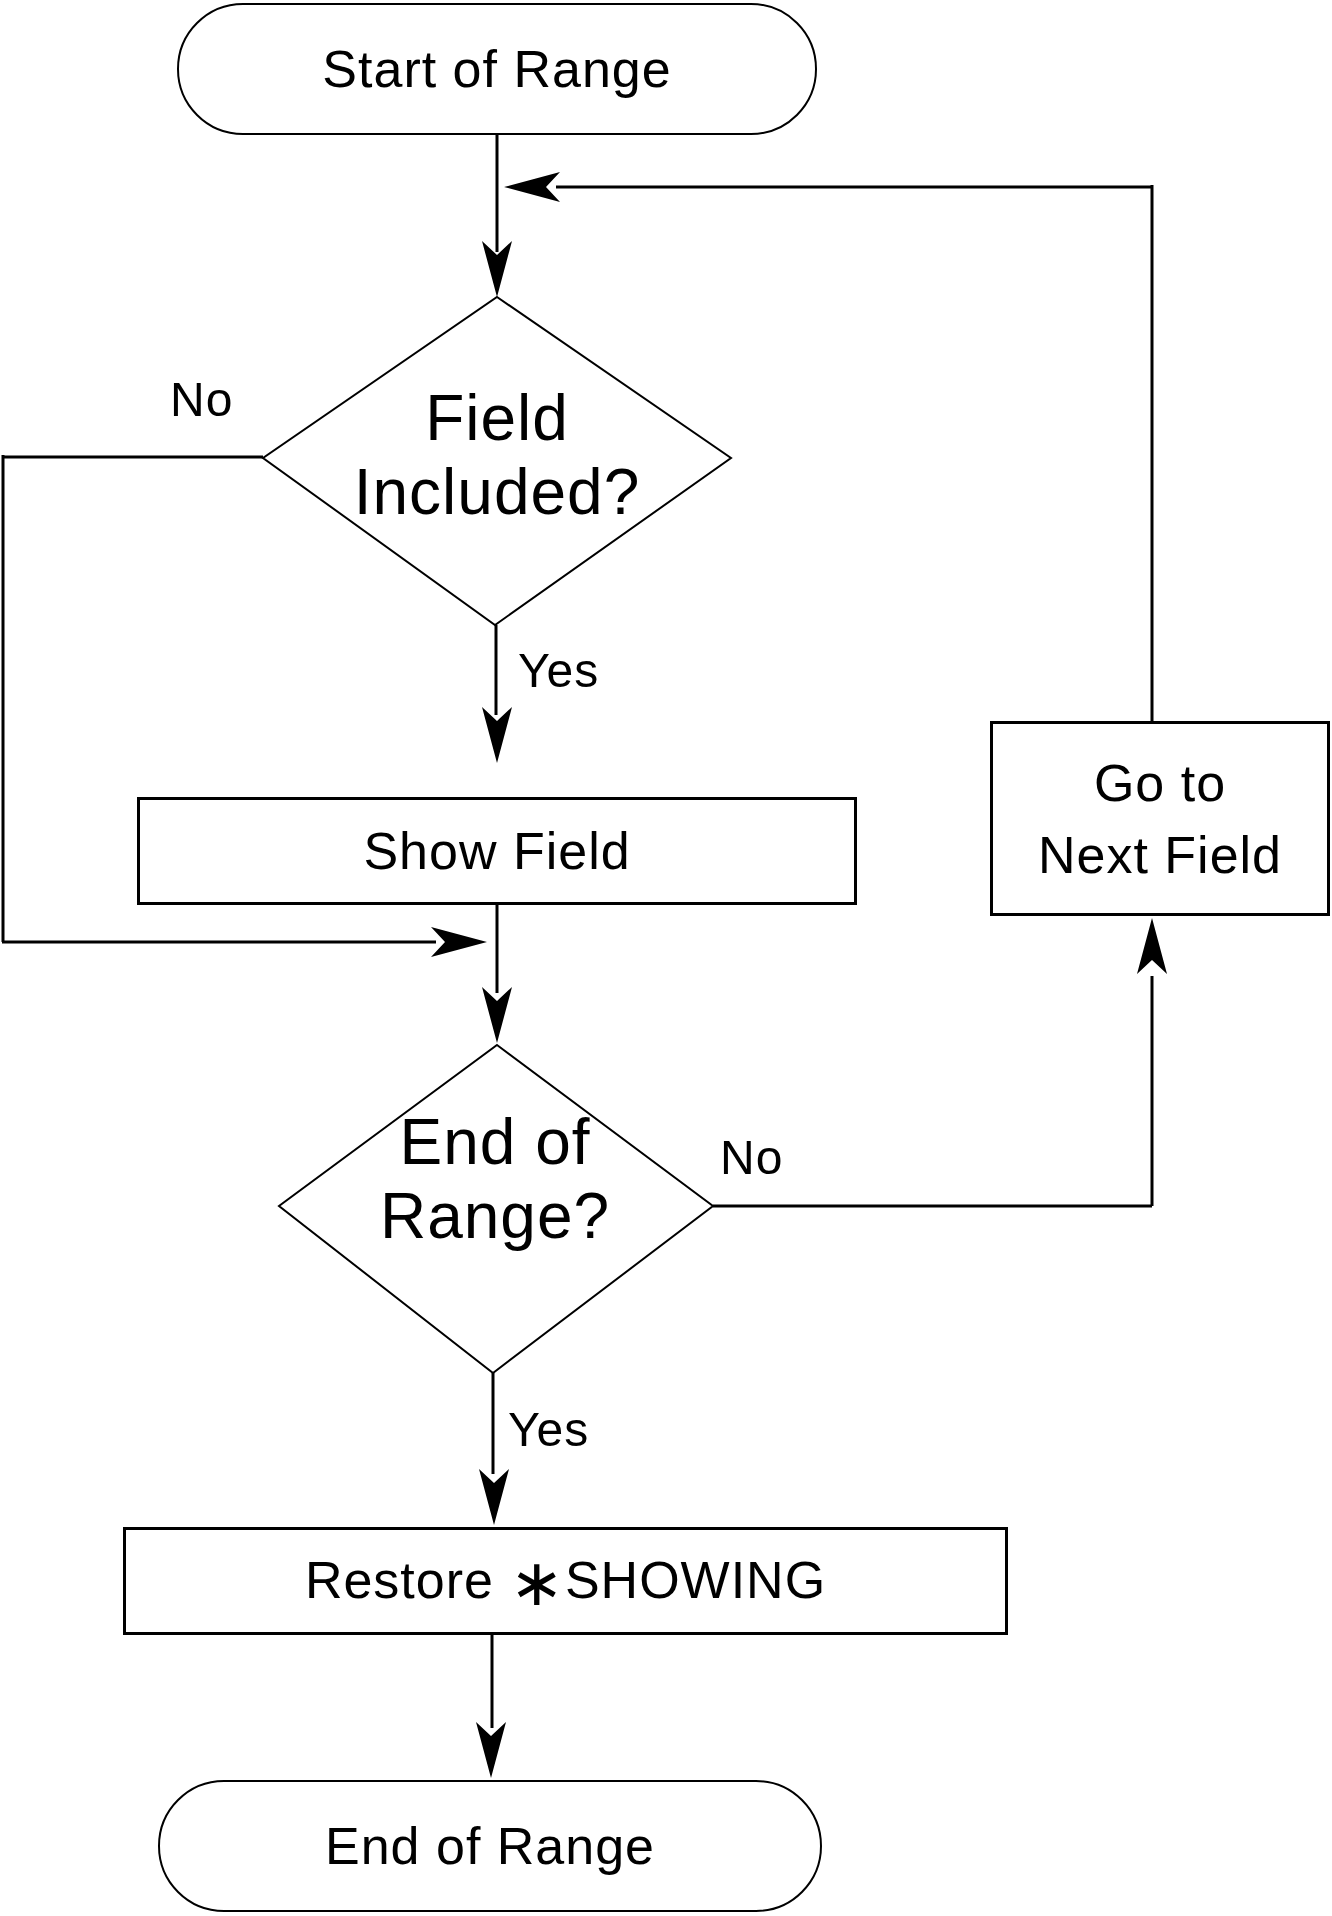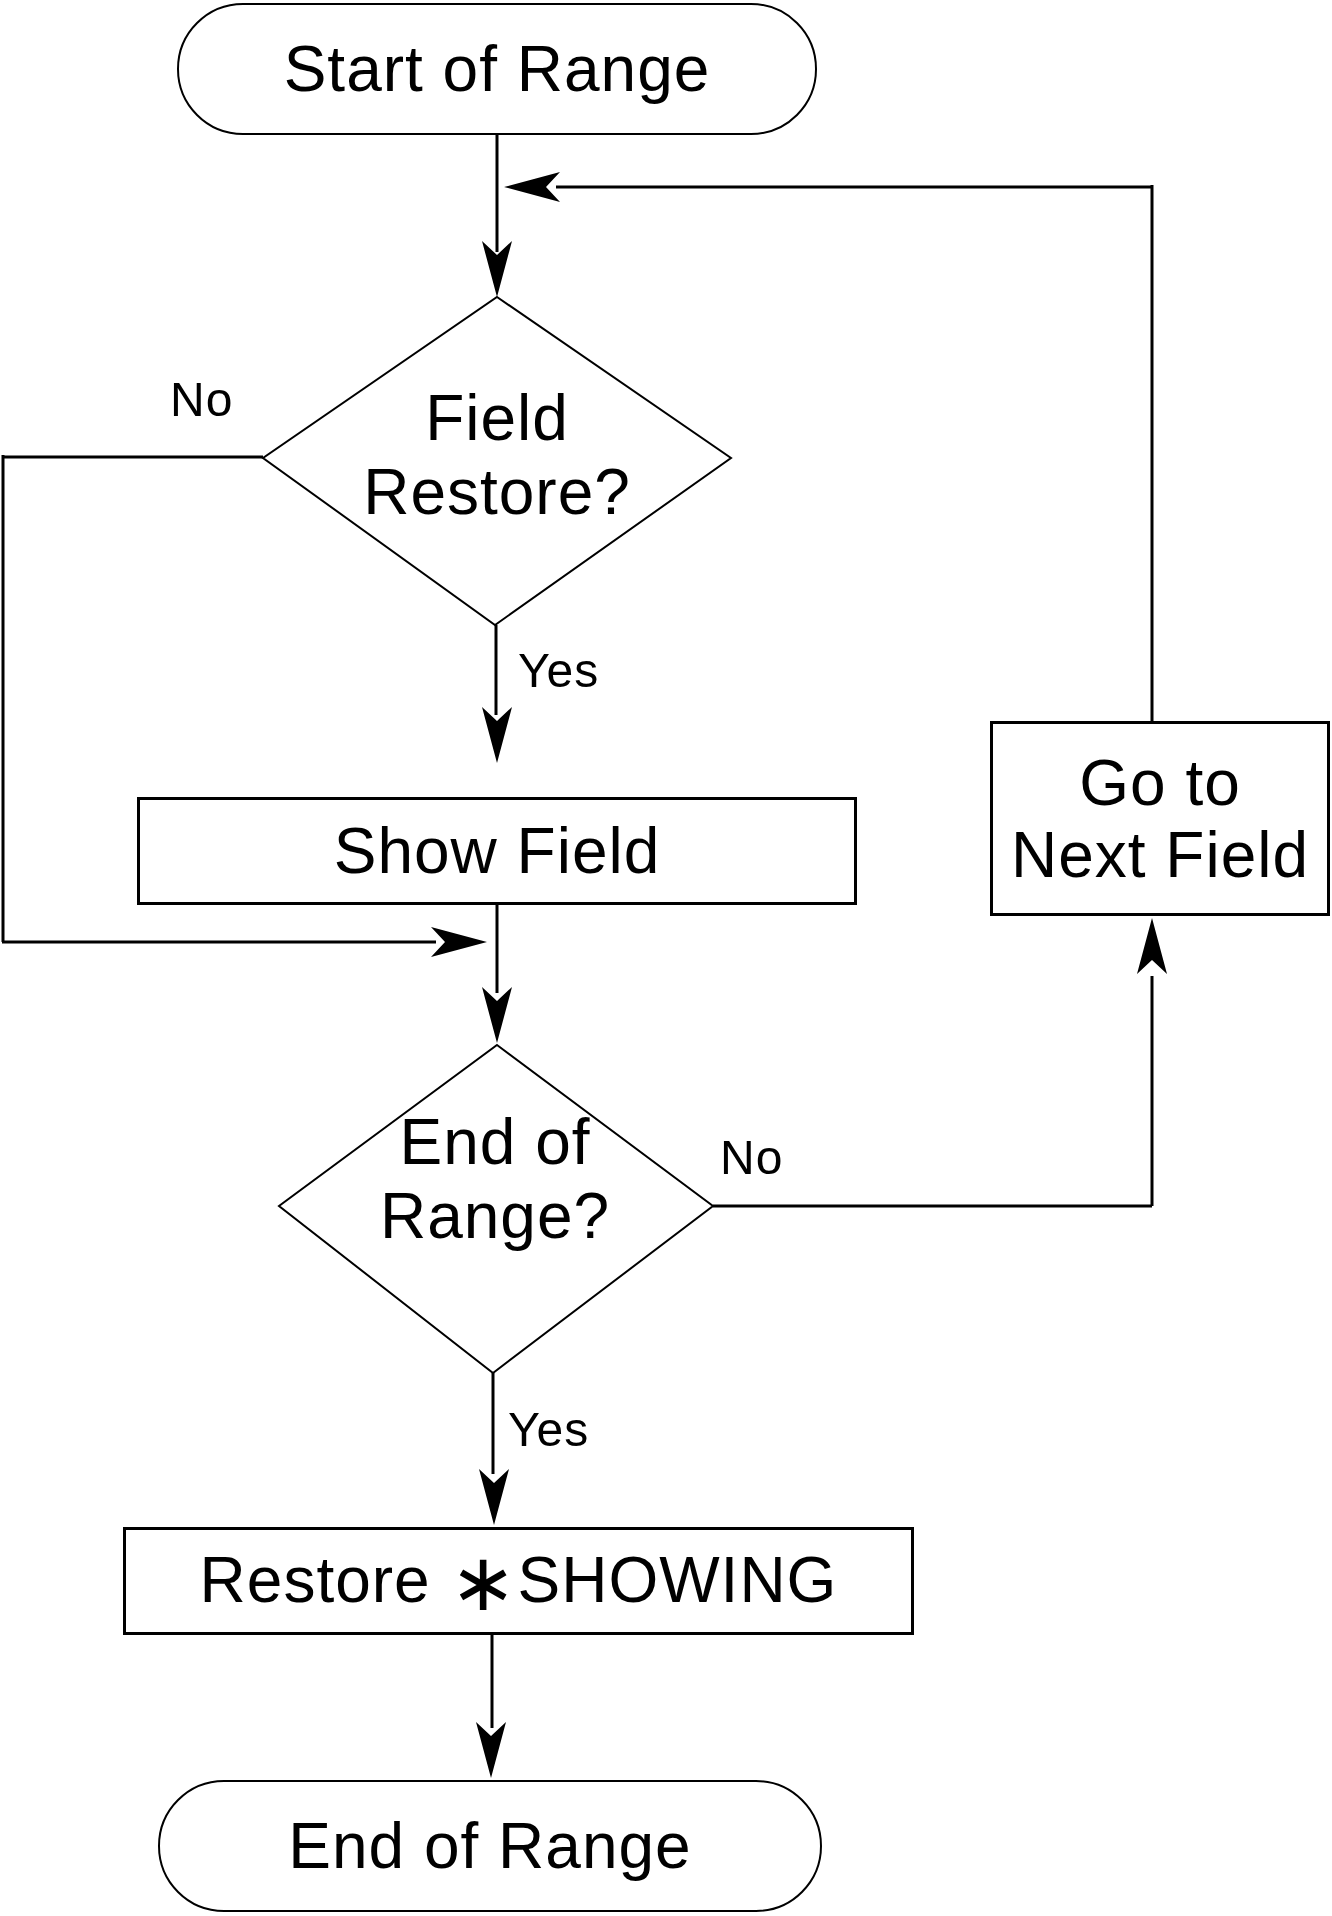--- a/index.html
+++ b/index.html
@@ -15,21 +15,21 @@
   .node{
     position:absolute;
     box-sizing:border-box;
     border:3px solid #000;
     background:#fff;
     display:flex;
     flex-direction:column;
     align-items:center;
     justify-content:center;
     text-align:center;
-    font-size:64px;
+    font-size:52px;
     line-height:72px;
     letter-spacing:1px;
     white-space:nowrap;
   }
   .terminator{border-radius:66px;border-width:2px;}
   .decision-text{
     position:absolute;
     display:flex;flex-direction:column;
     align-items:center;justify-content:center;
     text-align:center;
@@ -88,38 +88,38 @@
       <polygon points="491,1778 476,1722 491,1736 506,1722"></polygon>
     </g>
   </svg>
 
   <div class="node terminator" style="left:177px;top:3px;width:640px;height:132px;">
     <span>Start of Range</span>
   </div>
 
   <div class="decision-text" style="left:297px;top:380px;width:400px;height:150px;">
     <span>Field</span>
-    <span>Restore?</span>
+    <span>Included?</span>
   </div>
 
   <div class="node" style="left:137px;top:765px;width:720px;height:108px;margin-top:32px;">
     <span>Show Field</span>
   </div>
 
   <div class="decision-text" style="left:295px;top:1064px;width:400px;height:150px;margin-top:40px;">
     <span>End of</span>
     <span>Range?</span>
   </div>
 
   <div class="node" style="left:990px;top:721px;width:340px;height:195px;">
     <span>Go to</span>
     <span>Next Field</span>
   </div>
 
-  <div class="node" style="left:123px;top:1527px;width:791px;height:108px;">
+  <div class="node" style="left:123px;top:1527px;width:885px;height:108px;">
     <div>
       <span>Restore </span><span class="star">∗</span><span>SHOWING</span>
     </div>
   </div>
 
   <div class="node terminator" style="left:158px;top:1780px;width:664px;height:132px;">
     <span>End of Range</span>
   </div>
 
   <div class="edge-label" style="left:170px;top:370px;">No</div>

